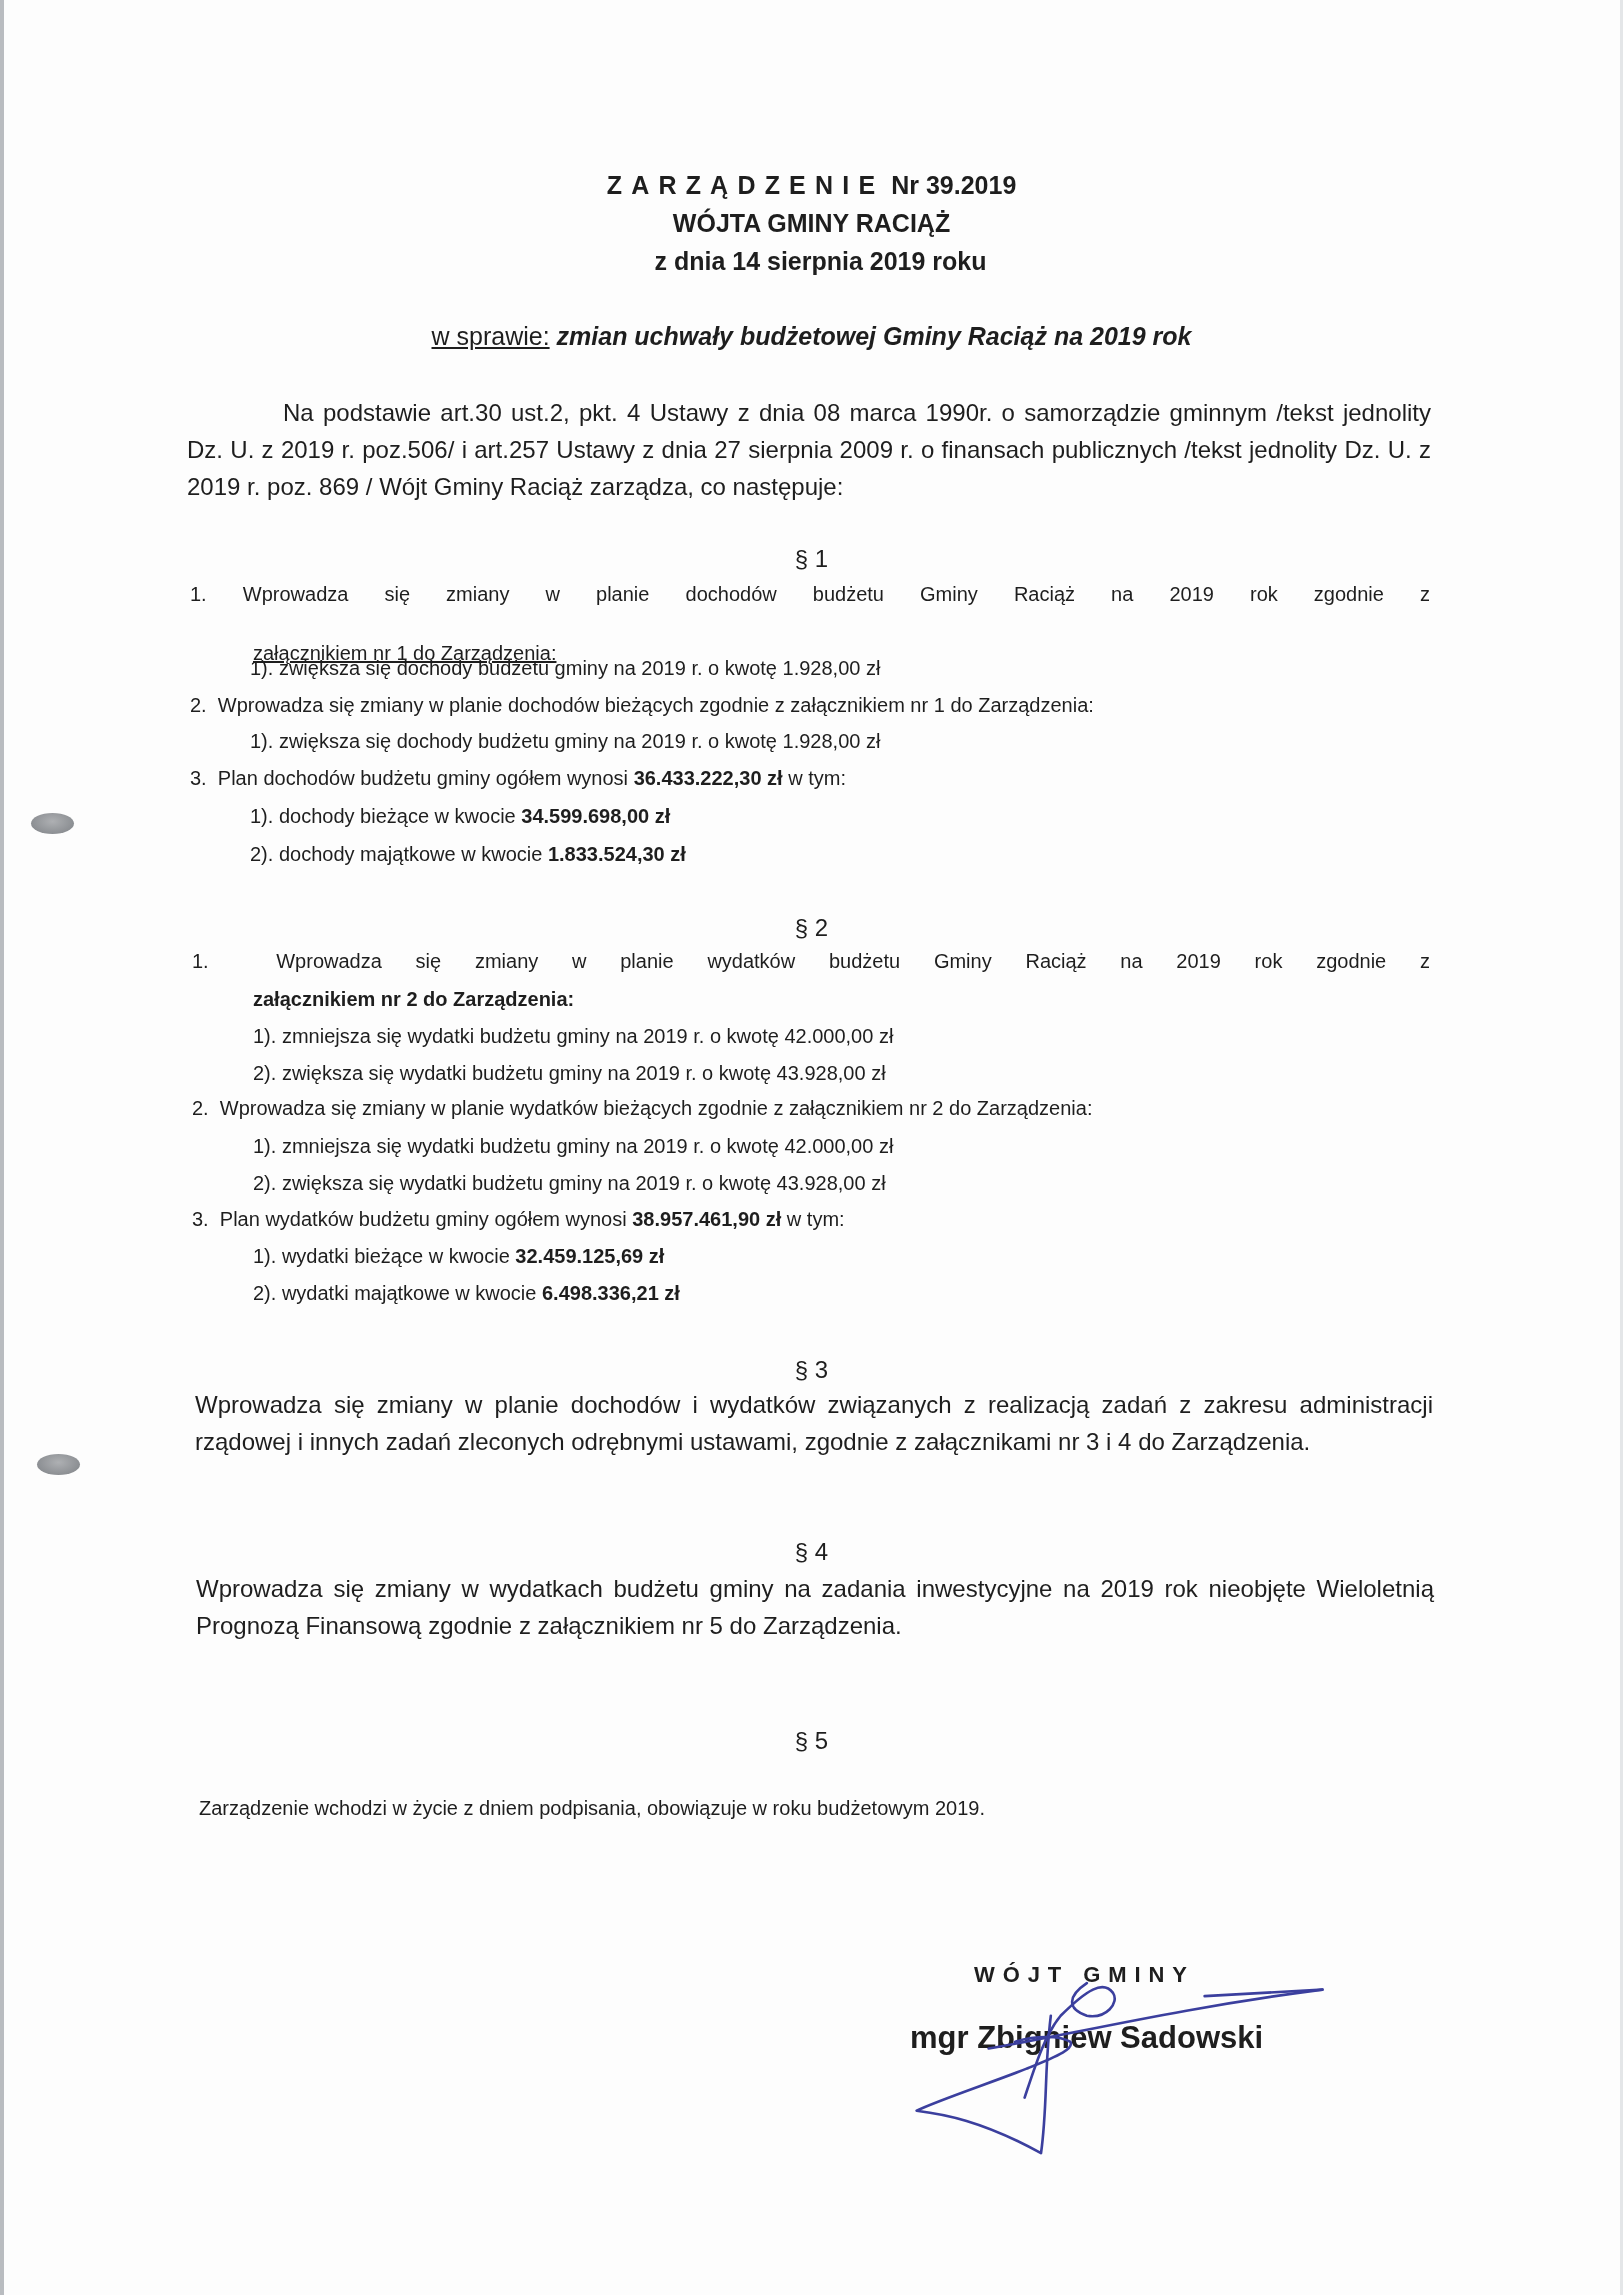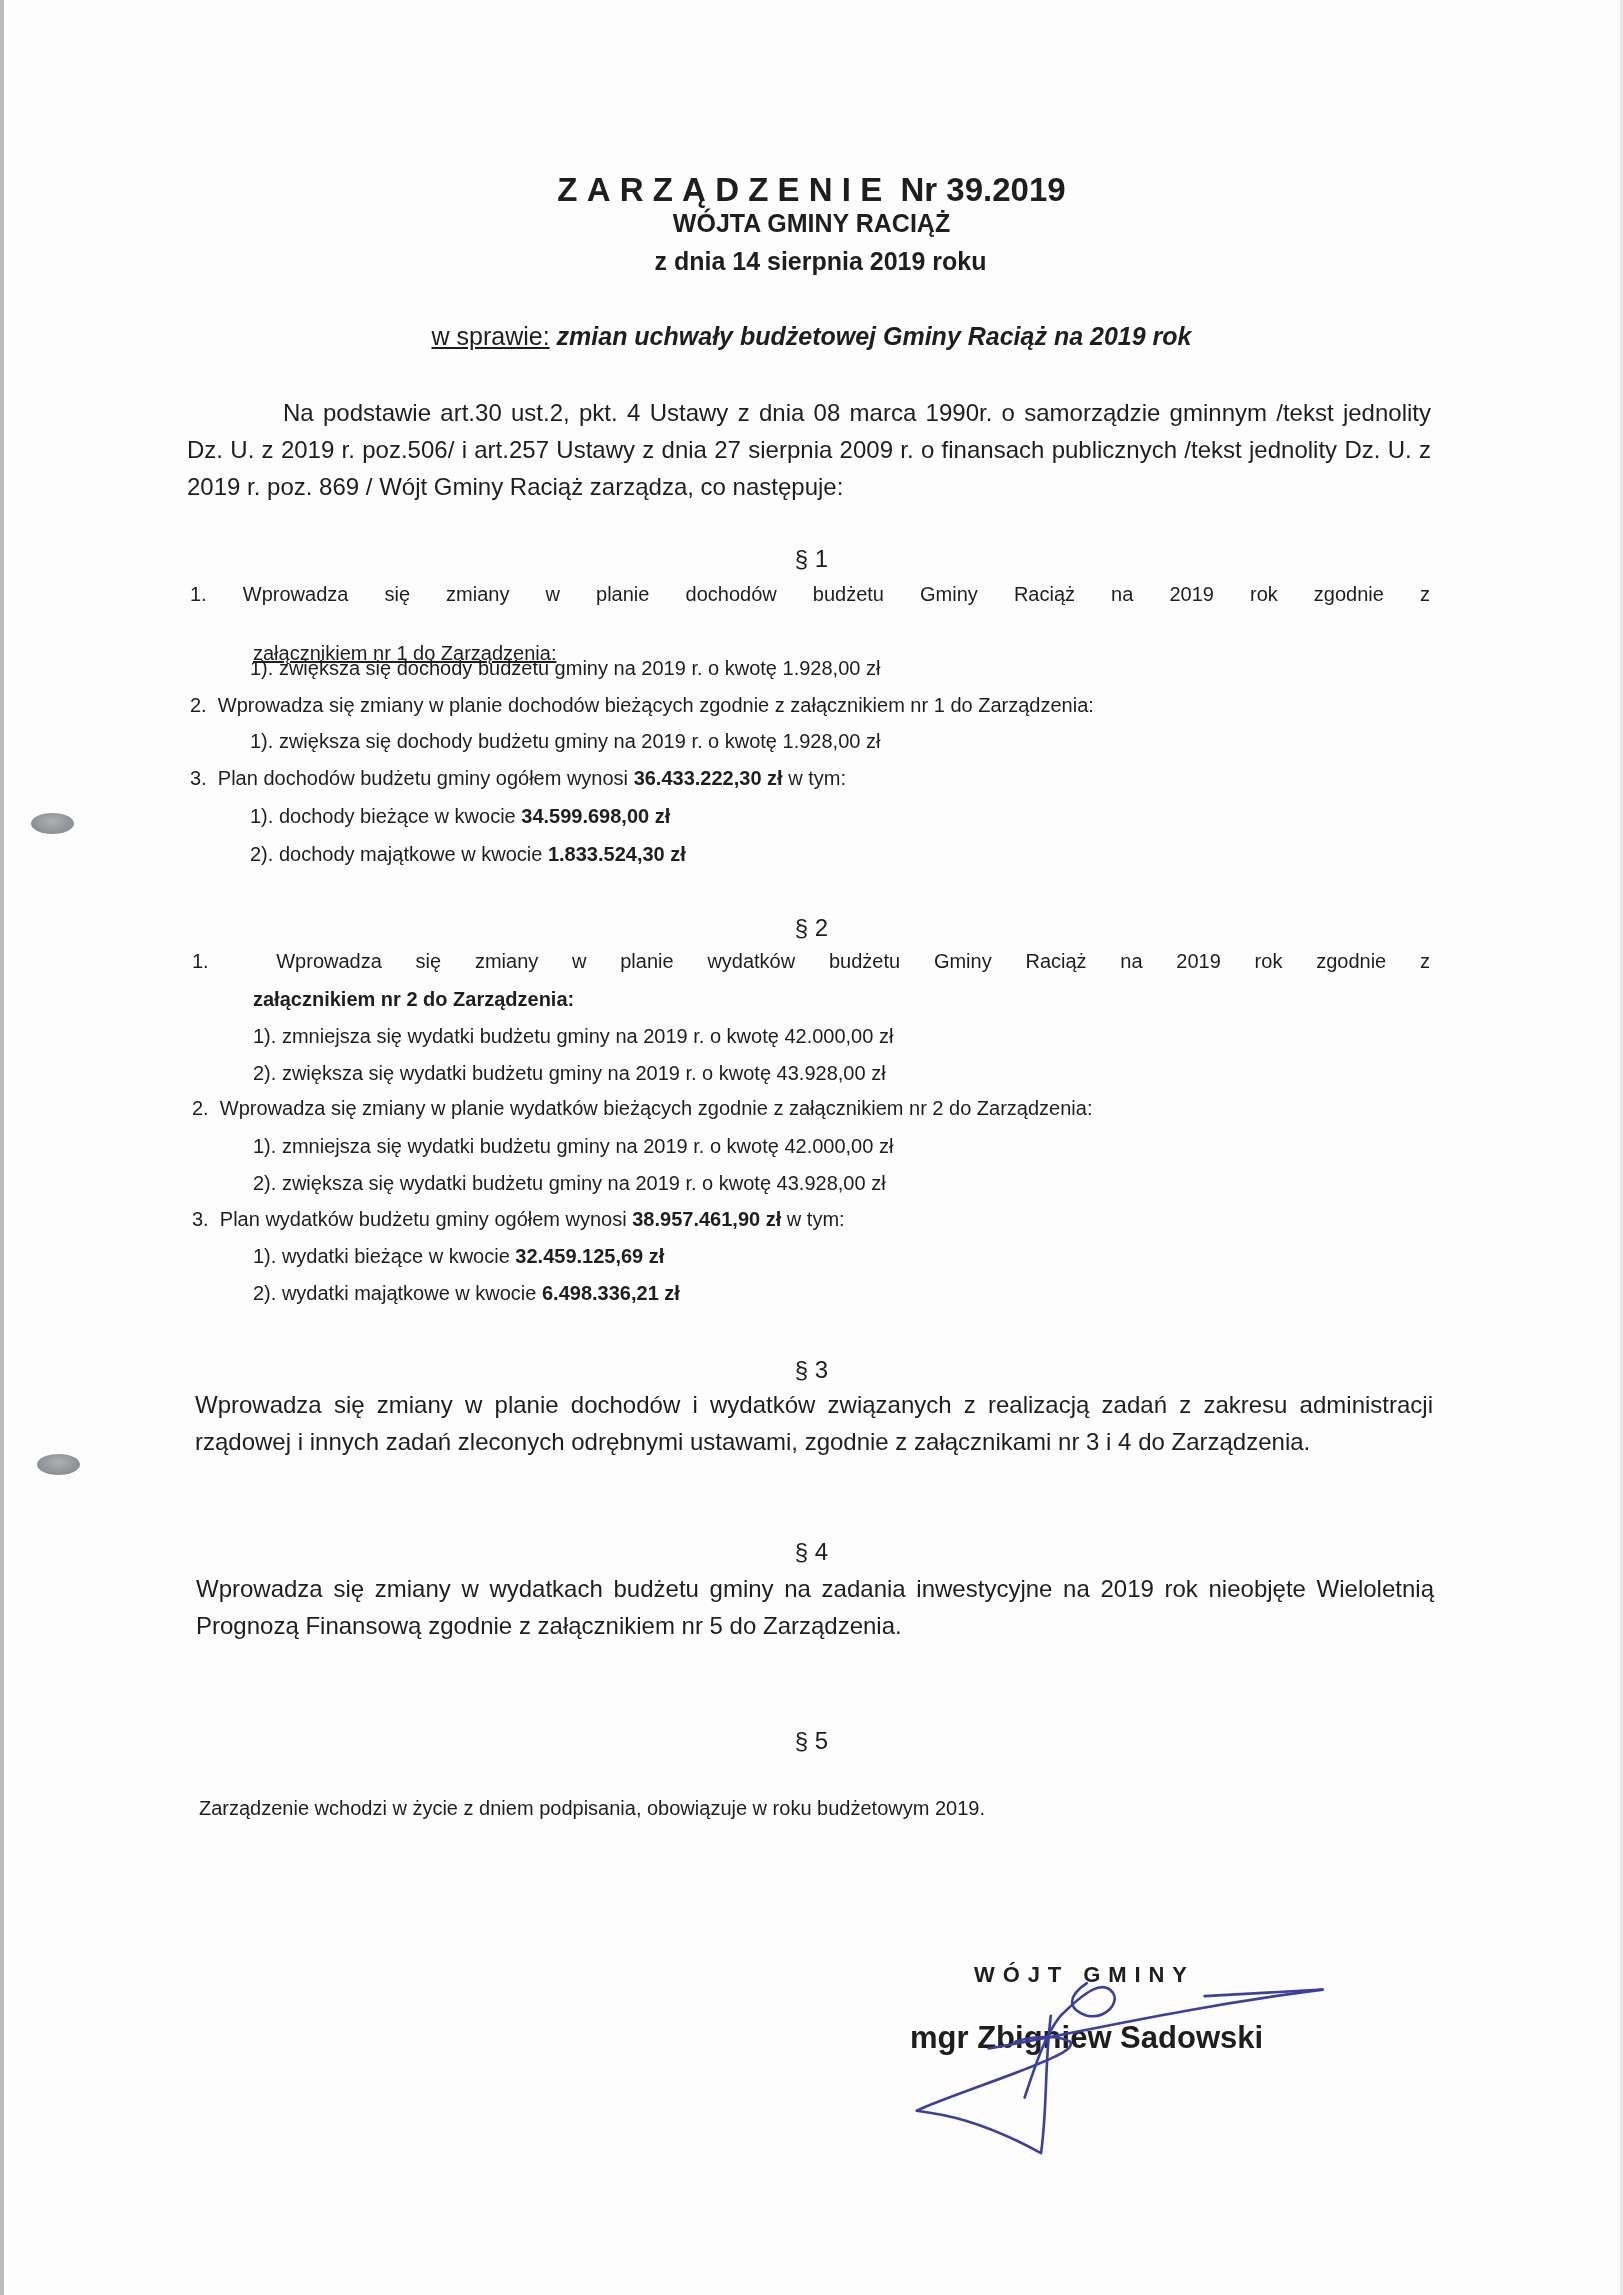--- a/index.html
+++ b/index.html
@@ -11,21 +11,21 @@
   }
   .edge-left { position:absolute; left:0; top:0; width:3.9px; height:2295px; background:#b9bcc0; }
   .edge-right { position:absolute; right:0; top:0; width:2.6px; height:2295px; background:#e4e6e8; }
   .punch { position:absolute; width:43px; height:21px; border-radius:50%;
     background:radial-gradient(ellipse at 50% 40%, #aeb0b3 0%, #8c8f93 70%, #7d8084 100%); }
   .punch.p1 { left:31px; top:813px; }
   .punch.p2 { left:37px; top:1454px; }
 
   .page { position:absolute; left:0; top:0; width:1623px; }
   .title-block { position:absolute; left:0; width:1623px; text-align:center; font-weight:bold; }
-  .t1 { top:171px; font-size:33px; }
+  .t1 { top:171px; font-size:25px; }
   .t1 .spaced { letter-spacing:9.2px; }
   .t2 { top:209px; font-size:25px; }
   .t3 { top:247px; font-size:25px;margin-left:9px; }
   .subject { position:absolute; top:322px; left:0; width:1623px; text-align:center; font-size:25px; }
   .subject .lbl { text-decoration:underline; }
   .subject .it { font-style:italic; font-weight:bold; }
 
   .para { position:absolute; left:187px; width:1244px; font-size:24px; line-height:37px; text-align:justify; }
   .para.preamble { top:394px; text-indent:96px; }
   .sec { position:absolute; left:0; width:1623px; text-align:center; font-size:24px; }

